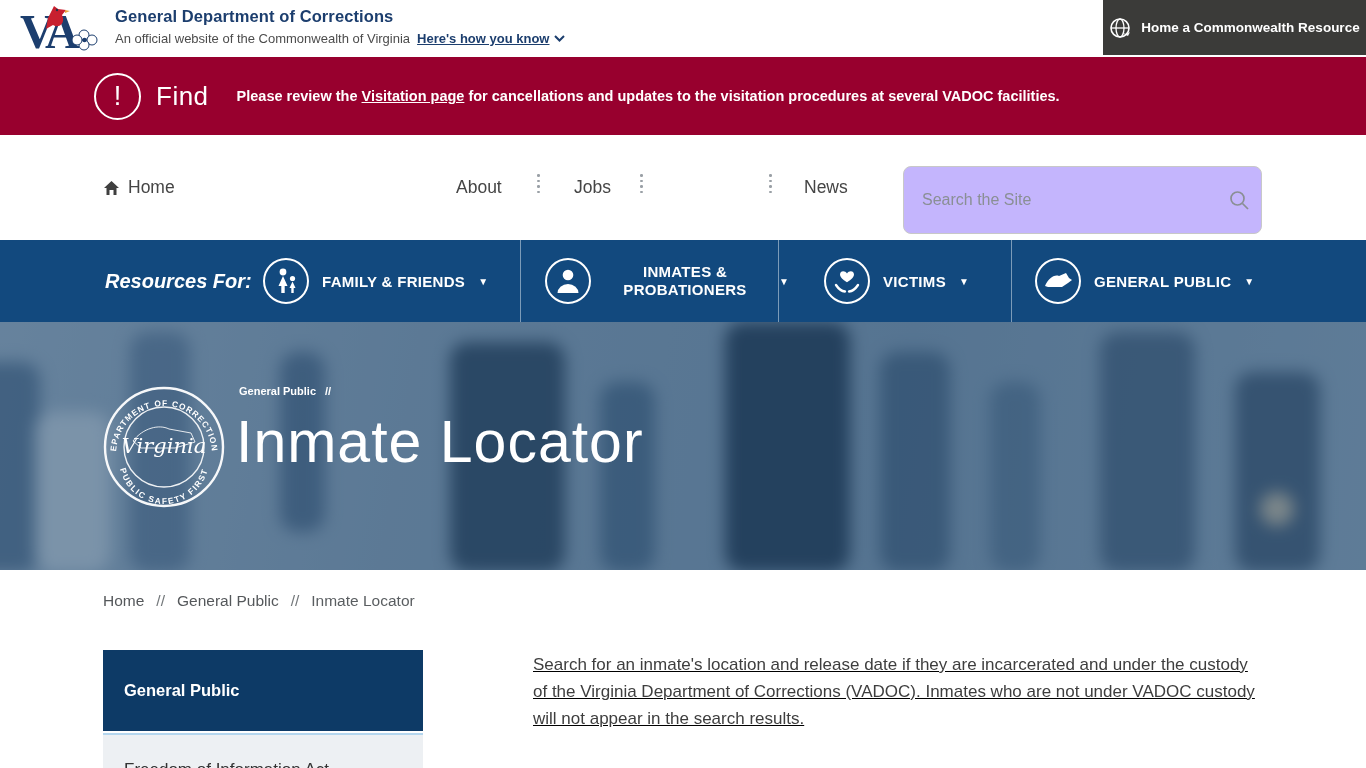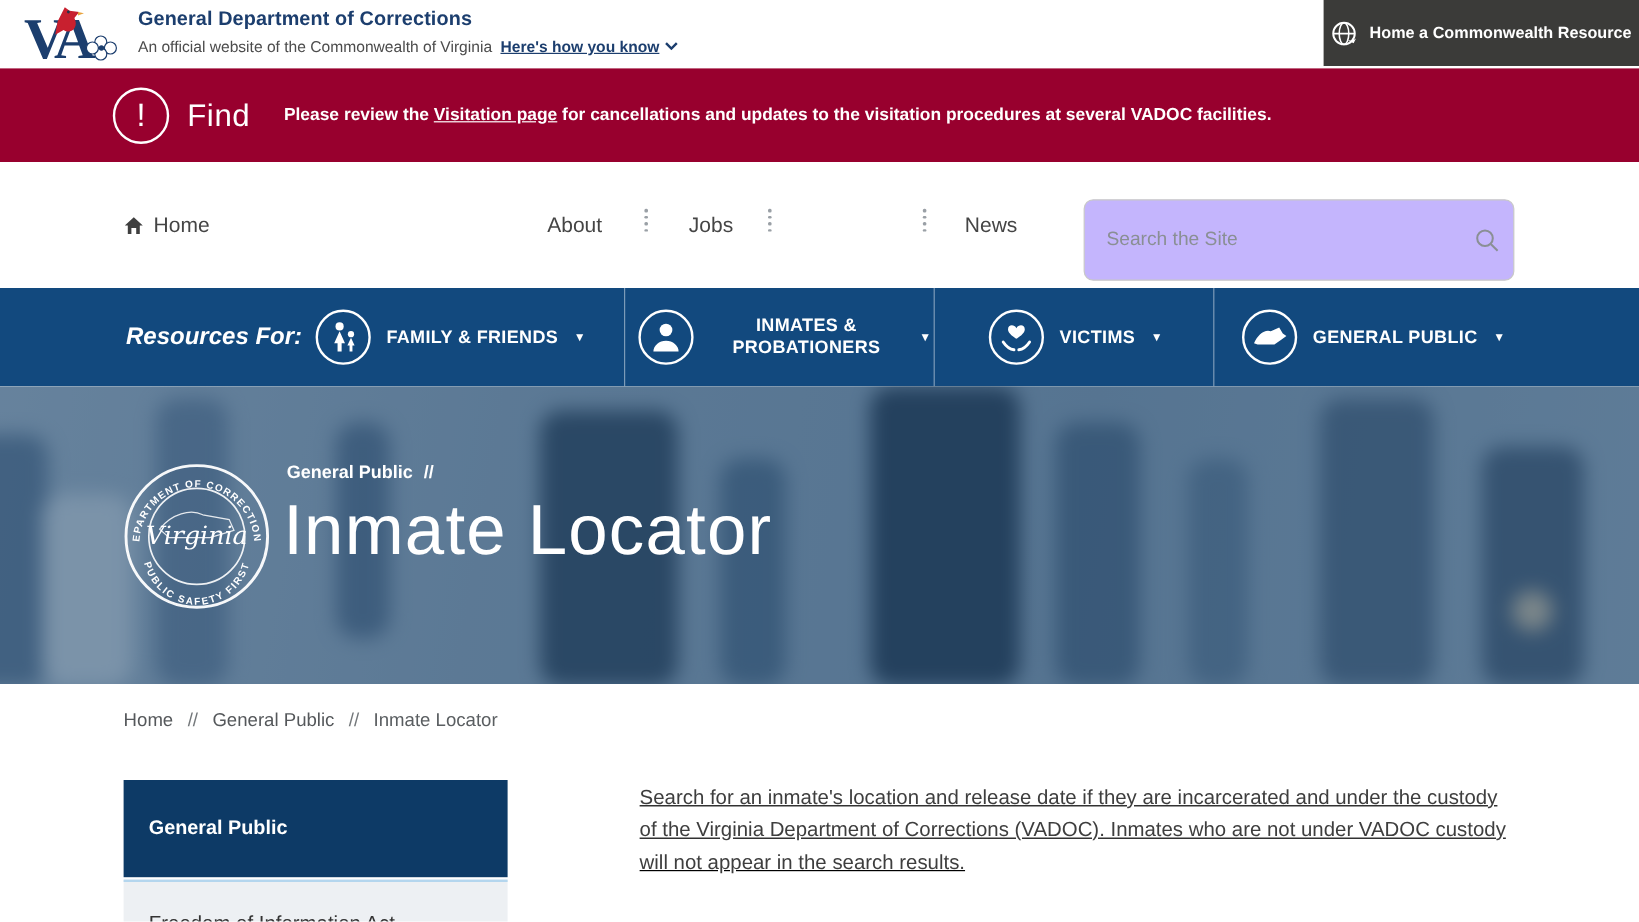--- a/index.html
+++ b/index.html
@@ -56,21 +56,21 @@
   .res-text.wrap { white-space:normal; width:126px; text-align:center; line-height:1.2; }
   .caret { color:#fff; font-size:10px; }
 
   
   .hero { position:absolute; top:322px; left:0; width:1366px; height:248px; overflow:hidden;
           background:linear-gradient(100deg,#9FB3C4 0%,#8AA1B5 30%,#7E97AD 65%,#8FA6B9 100%); }
   .crowd { position:absolute; inset:-20px; filter:blur(8px); }
   .fig { position:absolute; border-radius:18px; }
   .hero-overlay { position:absolute; inset:0; background:rgba(45,82,117,.5); }
   .hero-seal { position:absolute; left:103px; top:64px; }
-  .hero-kicker { position:absolute; left:239px; top:63px; color:#fff; font-size:15px; font-weight:bold; }
+  .hero-kicker { position:absolute; left:239px; top:63px; color:#fff; font-size:11px; font-weight:bold; }
   .hero-kicker .sep { margin-left:9px; font-weight:bold; }
   .hero-title { position:absolute; left:236px; top:86px; color:#fff; font-size:59px; font-weight:300;
                 letter-spacing:1px; }
 
   
   .crumbs { position:absolute; top:592px; left:103px; font-size:15.5px; color:#5a5e61;
             display:flex; align-items:center; }
   .crumbs .c-sep { margin:0 12px; color:#73777a; }
   .crumbs .c-link { cursor:pointer; color:#55585b; }
 
@@ -202,21 +202,21 @@
           <circle cx="12" cy="6" r="3.4" fill="#fff"></circle>
           <path d="M12 10 L7.5 20 H10.3 L10.3 27 H13.7 L13.7 20 H16.5 Z" fill="#fff"></path>
           <circle cx="21.5" cy="12.5" r="2.6" fill="#fff"></circle>
           <path d="M21.5 15.5 L18.5 22 H20.3 L20.3 27 H22.7 L22.7 22 H24.5 Z" fill="#fff"></path>
         </svg>
       </div>
       <span class="res-text">FAMILY &amp; FRIENDS</span>
       <span class="caret">▼</span>
     </div>
 
-    <div class="res-group" style="left:532px;gap:31px;">
+    <div class="res-group" style="left:545px;gap:31px;">
       <div class="res-circle">
         <svg width="30" height="30" viewBox="0 0 30 30">
           <circle cx="15" cy="9" r="5.3" fill="#fff"></circle>
           <path d="M4.5 27 a10.5 9 0 0 1 21 0 z" fill="#fff"></path>
         </svg>
       </div>
       <span class="res-text wrap">INMATES &amp; PROBATIONERS</span>
       <span class="caret">▼</span>
     </div>
 

